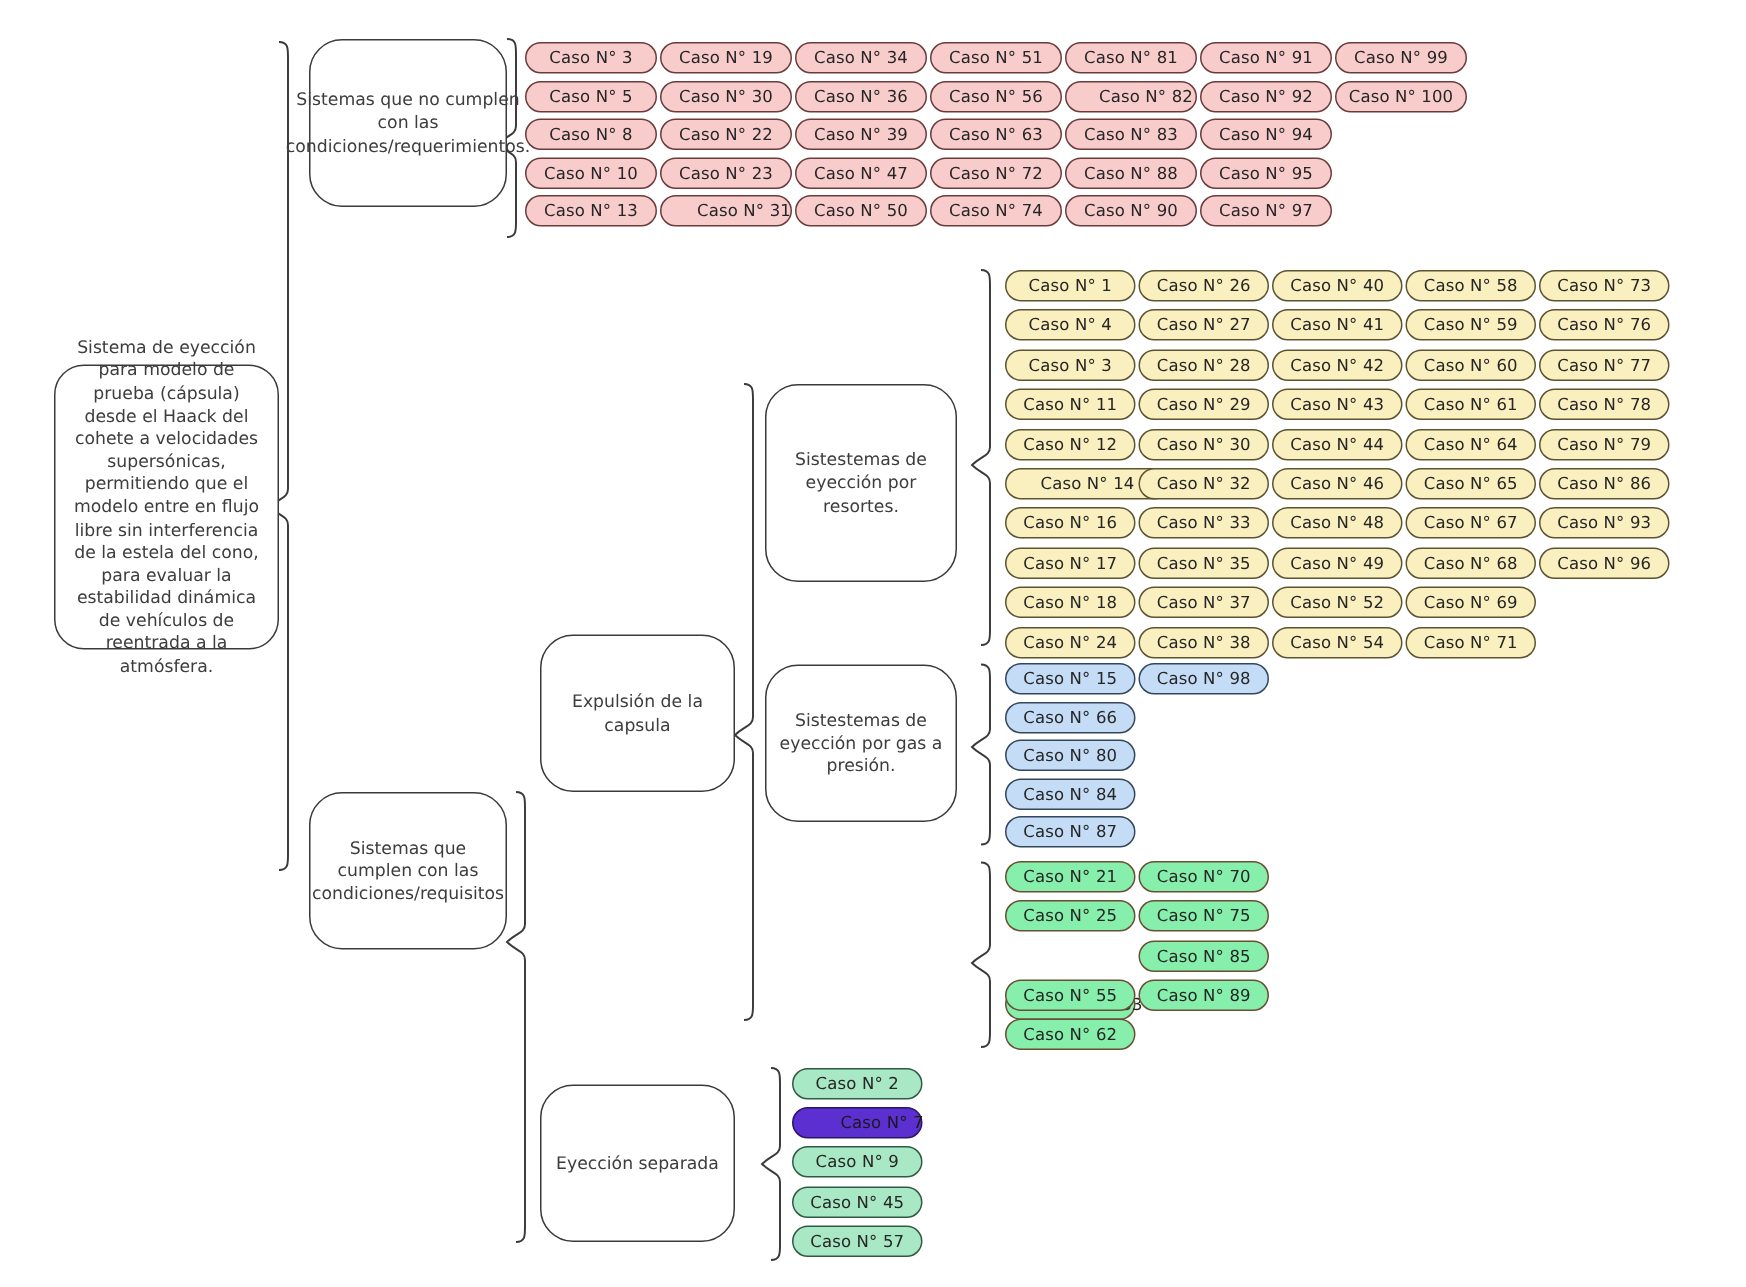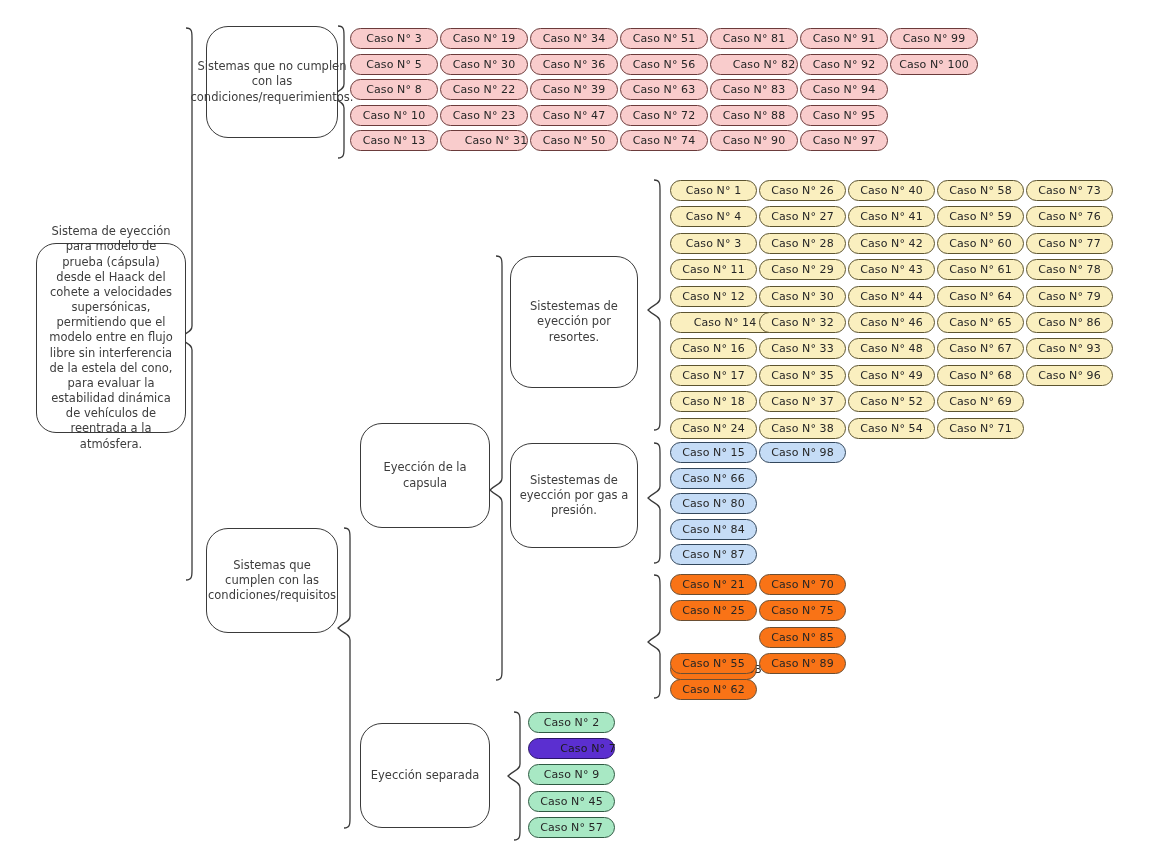--- a/index.html
+++ b/index.html
@@ -37,21 +37,21 @@
     border:1.3px solid #4a4a4a;
     display:flex;align-items:center;justify-content:center;
     font-size:11px;
     color:#262626;
     white-space:nowrap;
     letter-spacing:.1px;
   }
   .pill.pink  {background:#f9cccc;border-color:#6b3b3b;}
   .pill.yellow{background:#faefbf;border-color:#5c5430;}
   .pill.blue  {background:#c5dcf6;border-color:#33475c;}
-  .pill.orange{background:#f97316;border-color:#6a4e33;}
+  .pill.orange{background:#86efac;border-color:#6a4e33;}
   .pill.green {background:#a8e8c4;border-color:#2f5a42;}
   .pill.purple{background:#5b2fd0;border-color:#2a1566;color:#1a1a1a;}
 
   
   svg.links{position:absolute;left:0;top:0;width:1164px;height:858px;pointer-events:none;}
   svg.links path{fill:none;stroke:#3a3a3a;stroke-width:1.3;}
 </style>
 </head>
 <body>
 
@@ -82,21 +82,21 @@
 
   <div class="node" style="left:206px;top:26px;width:132px;height:112px;">
     <span>Sistemas que no cumplen con las condiciones/requerimientos.</span>
   </div>
 
   <div class="node" style="left:206px;top:528px;width:132px;height:105px;">
     <span>Sistemas que cumplen con las condiciones/requisitos</span>
   </div>
 
   <div class="node" style="left:360px;top:423px;width:130px;height:105px;">
-    <span>Eyección de la capsula</span>
+    <span>Expulsión de la capsula</span>
   </div>
 
   <div class="node" style="left:360px;top:723px;width:130px;height:105px;">
     <span>Eyección separada</span>
   </div>
 
   <div class="node" style="left:510px;top:256px;width:128px;height:132px;">
     <span>Sistestemas de eyección por resortes.</span>
   </div>
 

